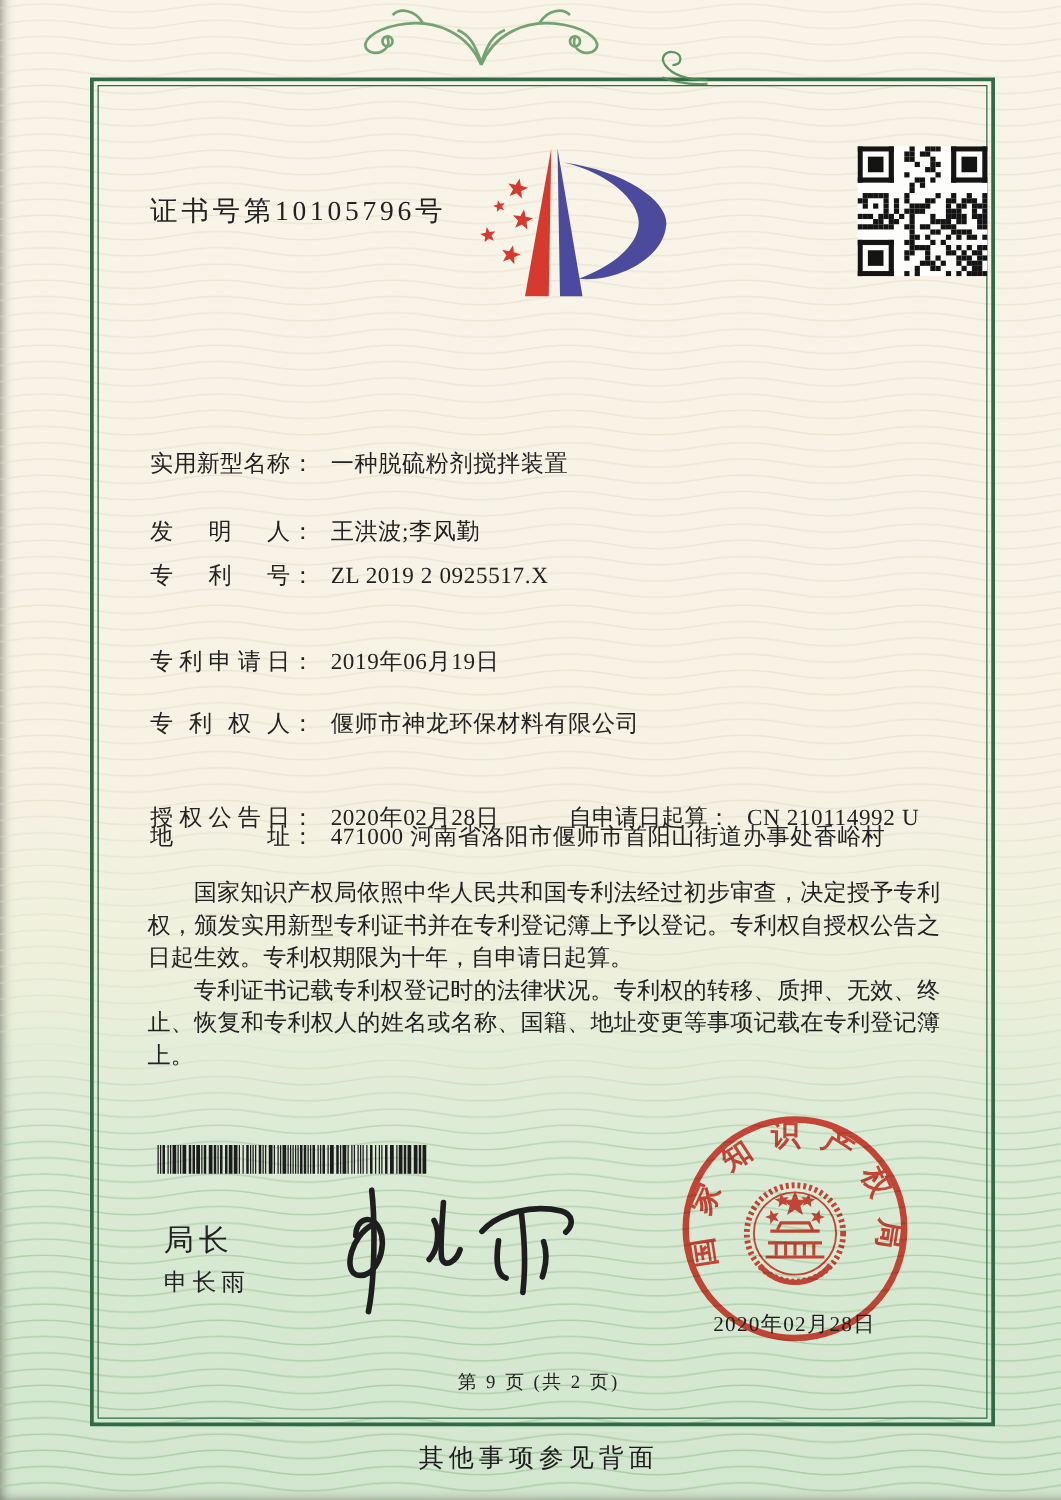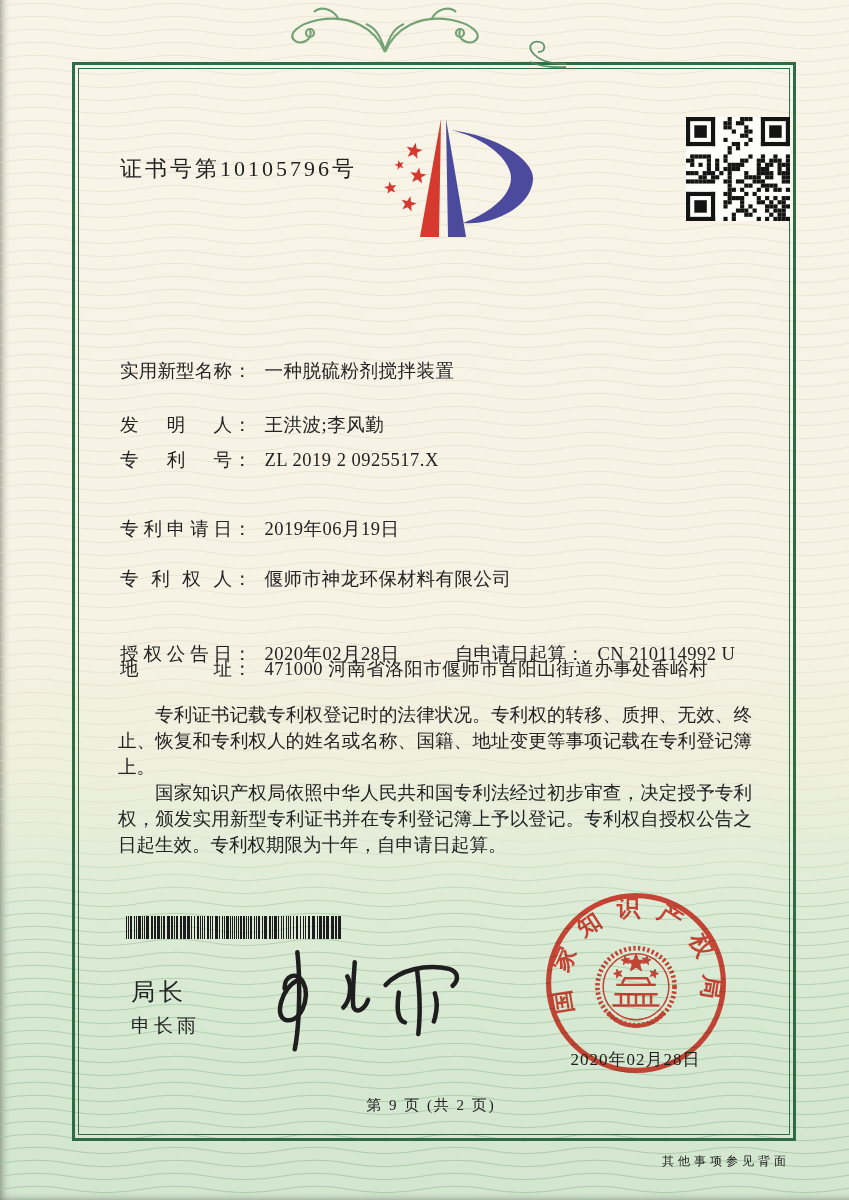--- a/index.html
+++ b/index.html
@@ -28,21 +28,21 @@
   .paras p{margin:0; text-indent:2em; font-size:18.5px; line-height:26px; text-align:justify; text-justify:inter-ideograph;}
   
   .barcode{left:126px; top:916px; width:220px; height:23px; z-index:4; font-size:0; white-space:nowrap;}
   .barcode i{display:inline-block; height:100%; background:#1c1c1c;}
   .director-title{left:131px; top:976px; font-size:24px; letter-spacing:4px; z-index:4;}
   .director-name{left:131px; top:1013px; font-size:19px; letter-spacing:4px; z-index:4;}
   .signature{left:252px; top:944px; z-index:4;}
   .seal{left:542px; top:889px; z-index:5; mix-blend-mode:multiply; opacity:.93;}
   .seal-date{left:538px; top:1048px; width:195px; text-align:center; font-size:17px; letter-spacing:1px; z-index:6; color:#1d1d1d;}
   .page-info{left:72px; top:1096px; width:718px; text-align:center; font-size:15px; letter-spacing:2px; z-index:3;}
-  .back-note{left:72px; top:1153px; width:718px; text-align:right; font-size:12px; letter-spacing:4px; color:#1d1d1d; z-index:3;}
+  .back-note{left:72px; top:1153px; width:718px; text-align:center; font-size:20px; letter-spacing:4px; color:#1d1d1d; z-index:3;}
   .logo{left:362px; top:112px; z-index:3;}
   .qr{left:686px; top:117px; z-index:3;}
   .flourish{left:280px; top:0; z-index:2;}
   .curl{left:520px; top:38px; z-index:3;}
   .waves{left:0; top:0; z-index:1;}
 </style>
 </head>
 <body>
 
 <div class="page">
@@ -340,22 +340,22 @@
       <span class="f-colon">：</span>
     <span class="f-value">2020年02月28日</span>
     <span class="grant-no">
       <span>自申请日起算</span>
         <span>：</span>
       <span class="f-value">CN 210114992 U</span>
     </span>
   </div>
 
   <div class="abs paras">
+    <p>国家知识产权局依照中华人民共和国专利法经过初步审查，决定授予专利权，颁发实用新型专利证书并在专利登记簿上予以登记。专利权自授权公告之日起生效。专利权期限为十年，自申请日起算。</p>
     <p>专利证书记载专利权登记时的法律状况。专利权的转移、质押、无效、终止、恢复和专利权人的姓名或名称、国籍、地址变更等事项记载在专利登记簿上。</p>
-    <p>国家知识产权局依照中华人民共和国专利法经过初步审查，决定授予专利权，颁发实用新型专利证书并在专利登记簿上予以登记。专利权自授权公告之日起生效。专利权期限为十年，自申请日起算。</p>
   </div>
 
   <div class="abs barcode"><i style="width: 1px; margin-right: 1px;"></i><i style="width: 1px; margin-right: 1px;"></i><i style="width: 2px; margin-right: 2px;"></i><i style="width: 1px; margin-right: 1px;"></i><i style="width: 1px; margin-right: 1px;"></i><i style="width: 3px; margin-right: 1px;"></i><i style="width: 1px; margin-right: 1px;"></i><i style="width: 1px; margin-right: 1px;"></i><i style="width: 3px; margin-right: 2px;"></i><i style="width: 2px; margin-right: 1px;"></i><i style="width: 2px; margin-right: 1px;"></i><i style="width: 3px; margin-right: 1px;"></i><i style="width: 1px; margin-right: 1px;"></i><i style="width: 2px; margin-right: 2px;"></i><i style="width: 3px; margin-right: 1px;"></i><i style="width: 2px; margin-right: 1px;"></i><i style="width: 1px; margin-right: 1px;"></i><i style="width: 2px; margin-right: 2px;"></i><i style="width: 2px; margin-right: 1px;"></i><i style="width: 3px; margin-right: 1px;"></i><i style="width: 3px; margin-right: 1px;"></i><i style="width: 1px; margin-right: 2px;"></i><i style="width: 1px; margin-right: 2px;"></i><i style="width: 2px; margin-right: 1px;"></i><i style="width: 1px; margin-right: 1px;"></i><i style="width: 1px; margin-right: 1px;"></i><i style="width: 1px; margin-right: 2px;"></i><i style="width: 2px; margin-right: 1px;"></i><i style="width: 1px; margin-right: 1px;"></i><i style="width: 1px; margin-right: 2px;"></i><i style="width: 3px; margin-right: 1px;"></i><i style="width: 1px; margin-right: 2px;"></i><i style="width: 1px; margin-right: 1px;"></i><i style="width: 1px; margin-right: 1px;"></i><i style="width: 3px; margin-right: 1px;"></i><i style="width: 1px; margin-right: 1px;"></i><i style="width: 1px; margin-right: 1px;"></i><i style="width: 1px; margin-right: 1px;"></i><i style="width: 1px; margin-right: 1px;"></i><i style="width: 1px; margin-right: 1px;"></i><i style="width: 2px; margin-right: 1px;"></i><i style="width: 2px; margin-right: 1px;"></i><i style="width: 1px; margin-right: 1px;"></i><i style="width: 1px; margin-right: 1px;"></i><i style="width: 2px; margin-right: 2px;"></i><i style="width: 1px; margin-right: 1px;"></i><i style="width: 1px; margin-right: 1px;"></i><i style="width: 2px; margin-right: 2px;"></i><i style="width: 1px; margin-right: 1px;"></i><i style="width: 3px; margin-right: 2px;"></i><i style="width: 2px; margin-right: 1px;"></i><i style="width: 1px; margin-right: 1px;"></i><i style="width: 3px; margin-right: 1px;"></i><i style="width: 1px; margin-right: 2px;"></i><i style="width: 1px; margin-right: 1px;"></i><i style="width: 1px; margin-right: 2px;"></i><i style="width: 1px; margin-right: 1px;"></i><i style="width: 1px; margin-right: 1px;"></i><i style="width: 1px; margin-right: 2px;"></i><i style="width: 1px; margin-right: 2px;"></i><i style="width: 2px; margin-right: 2px;"></i><i style="width: 1px; margin-right: 2px;"></i><i style="width: 1px; margin-right: 1px;"></i><i style="width: 1px; margin-right: 2px;"></i><i style="width: 2px; margin-right: 2px;"></i><i style="width: 3px; margin-right: 2px;"></i><i style="width: 1px; margin-right: 1px;"></i><i style="width: 3px; margin-right: 1px;"></i><i style="width: 2px; margin-right: 1px;"></i><i style="width: 3px; margin-right: 2px;"></i><i style="width: 3px; margin-right: 1px;"></i><i style="width: 2px; margin-right: 1px;"></i><i style="width: 3px; margin-right: 1px;"></i></div>
 
   <div class="abs director-title">局长</div>
   <div class="abs director-name">申长雨</div>
 
   <svg class="abs signature" width="215" height="108" viewBox="0 0 215 108" style="transform:rotate(-2deg)">
     <g fill="none" stroke="#1e1e1e" stroke-width="4.5" stroke-linecap="round">
       <path d="M46 34 C30 42 22 68 32 73 C47 79 59 52 52 37 C46 24 33 29 33 42"></path>

